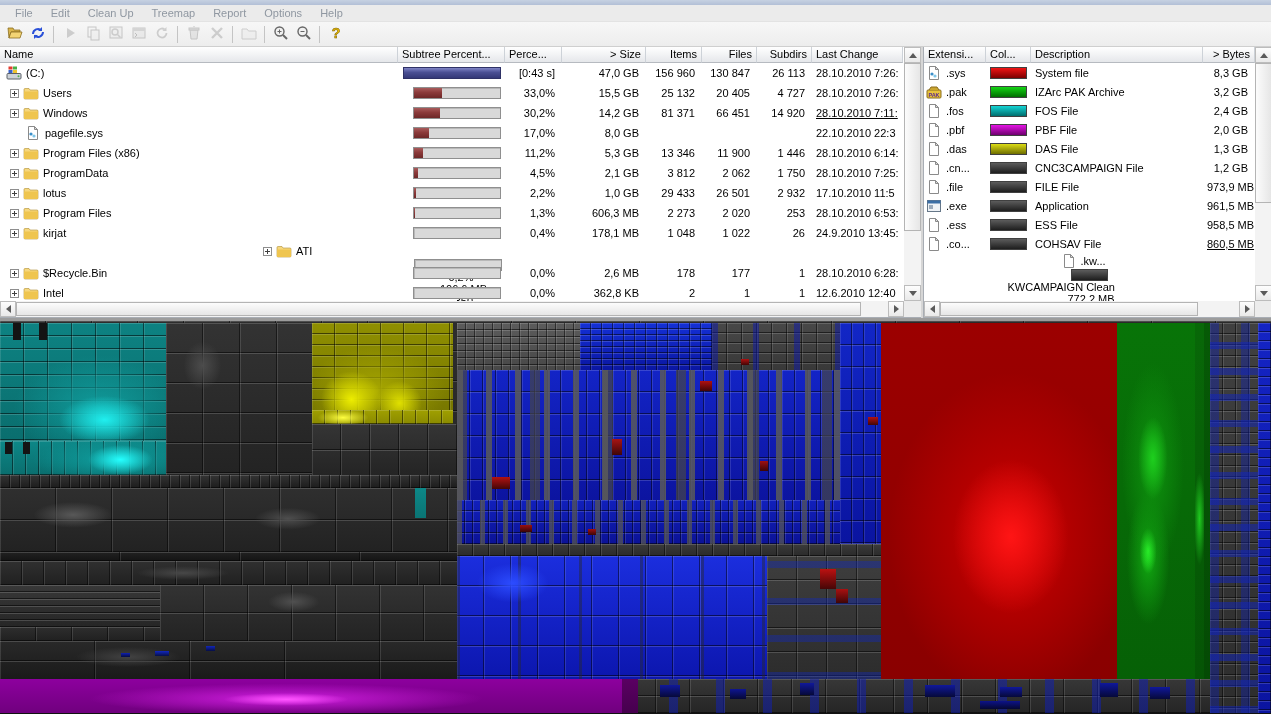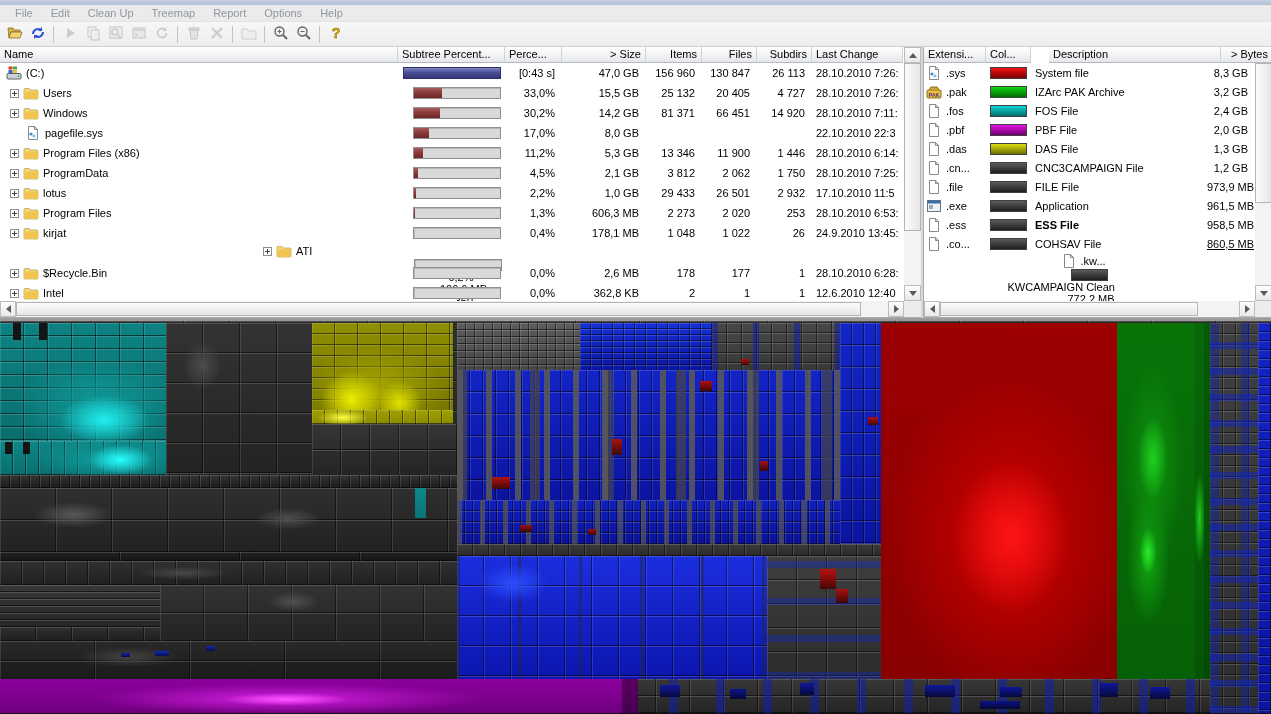--- a/index.html
+++ b/index.html
@@ -238,21 +238,21 @@
             <div class="cell barbox" style="width: 107px;">
               <div class="bar-track" style="width: 90px; margin-left: 11px;">
                 <div class="bar-fill" style="width: 30%;"></div>
               </div>
             </div>
             <div class="cell num" style="width: 57px;">30,2%</div>
             <div class="cell num" style="width: 84px;">14,2 GB</div>
             <div class="cell num" style="width: 56px;">81 371</div>
             <div class="cell num" style="width: 55px;">66 451</div>
             <div class="cell num" style="width: 55px;">14 920</div>
-            <div class="cell" style="width: 91px;">28.10.2010 7:11:</div>
+            <div class="cell" style="width: 91px; text-decoration: underline;">28.10.2010 7:11:</div>
           </div>
           <div class="row" style="height: 20px;">
             <div class="cell namecell" style="width: 398px;">
               <span style="width: 23px; flex: 0 0 auto;"></span>
               <span class="ticon">
                 <svg width="16" height="16" viewBox="0 0 16 16">
                   <path d="M3.5 1.5h6l3 3v10h-9z" fill="#fff" stroke="#8a8a8a"></path>
                   <path d="M9.5 1.5v3h3z" fill="#dcdcdc" stroke="#8a8a8a"></path>
                   <circle cx="6" cy="9" r="1.6" fill="#3a8ec8"></circle>
                   <circle cx="9" cy="11" r="1.6" fill="#7fc6e8"></circle>
@@ -475,21 +475,21 @@
             <span class="tri right"></span>
           </div>
         </div>
       <div class="corner" style="left:904px; top:254px; width:17px; height:16px;"></div>
     </div>
 
     <div class="panel ext">
       <div class="hdr" id="exthdr">
           <div class="hcell" style="width: 62px;">Extensi...</div>
           <div class="hcell" style="width: 45px;">Col...</div>
-          <div class="hcell" style="width: 172px; margin-left: 18px;">Description</div>
+          <div class="hcell" style="width: 172px;">Description</div>
           <div class="hcell num" style="width: 52px;">&gt; Bytes</div>
         </div>
       <div class="rows" id="extrows" style="width:331px; height:238px;">
           <div class="row" style="height: 19px;">
             <div class="cell namecell" style="width: 62px;">
               <span class="ticon">
                 <svg width="16" height="16" viewBox="0 0 16 16">
                   <path d="M3.5 1.5h6l3 3v10h-9z" fill="#fff" stroke="#8a8a8a"></path>
                   <path d="M9.5 1.5v3h3z" fill="#dcdcdc" stroke="#8a8a8a"></path>
                   <circle cx="6" cy="9" r="1.6" fill="#3a8ec8"></circle>
@@ -624,21 +624,21 @@
                 <svg width="16" height="16" viewBox="0 0 16 16">
                   <path d="M3.5 1.5h6l3 3v10h-9z" fill="#fff" stroke="#8a8a8a"></path>
                   <path d="M9.5 1.5v3h3z" fill="#dcdcdc" stroke="#8a8a8a"></path>
                 </svg>
               </span>
               <span>.ess</span>
             </div>
             <div class="cell" style="width: 45px;">
               <div class="swatch" style="background: linear-gradient(rgb(92, 92, 92), rgb(30, 30, 30));"></div>
             </div>
-            <div class="cell" style="width: 172px; font-weight: bold;">ESS File</div>
+            <div class="cell" style="width: 172px;">ESS File</div>
             <div class="cell num" style="width: 52px;">958,5 MB</div>
           </div>
           <div class="row" style="height: 19px;">
             <div class="cell namecell" style="width: 62px;">
               <span class="ticon">
                 <svg width="16" height="16" viewBox="0 0 16 16">
                   <path d="M3.5 1.5h6l3 3v10h-9z" fill="#fff" stroke="#8a8a8a"></path>
                   <path d="M9.5 1.5v3h3z" fill="#dcdcdc" stroke="#8a8a8a"></path>
                 </svg>
               </span>

